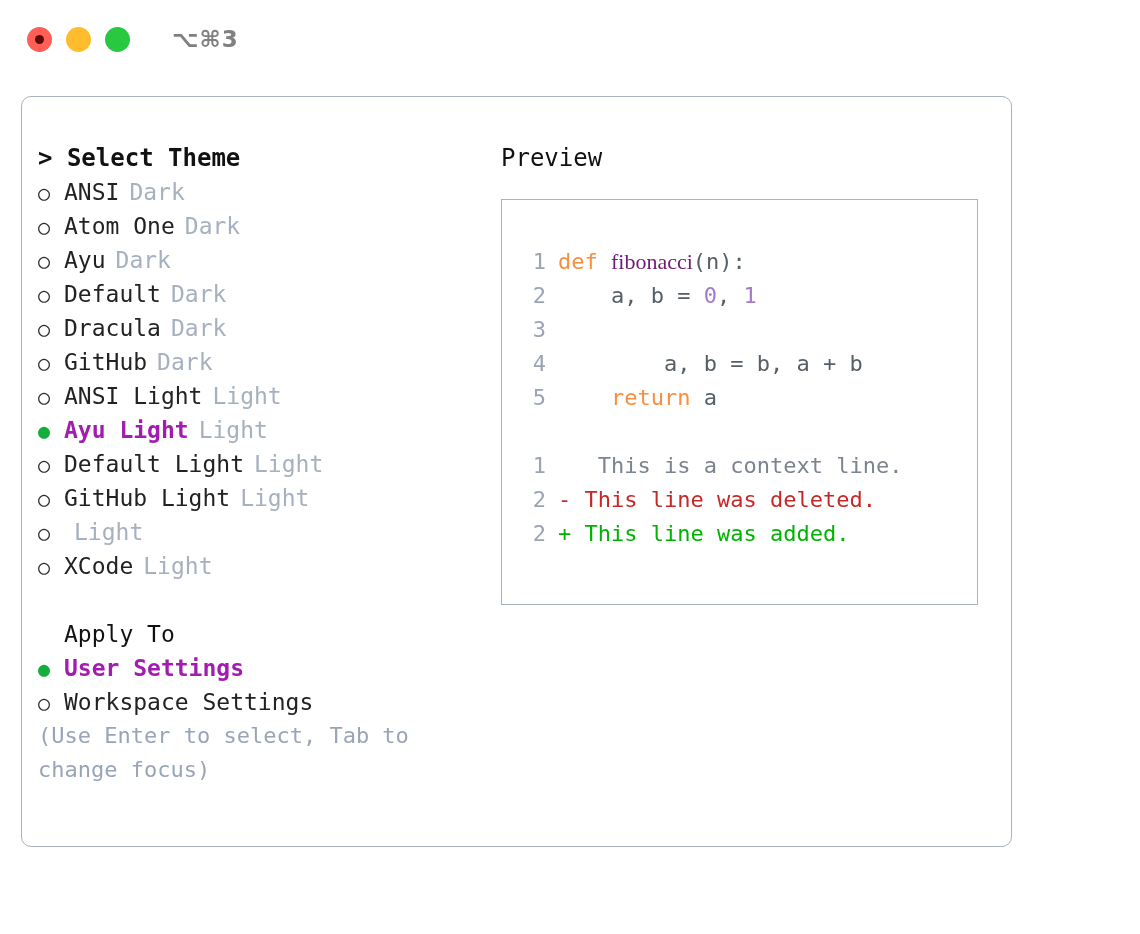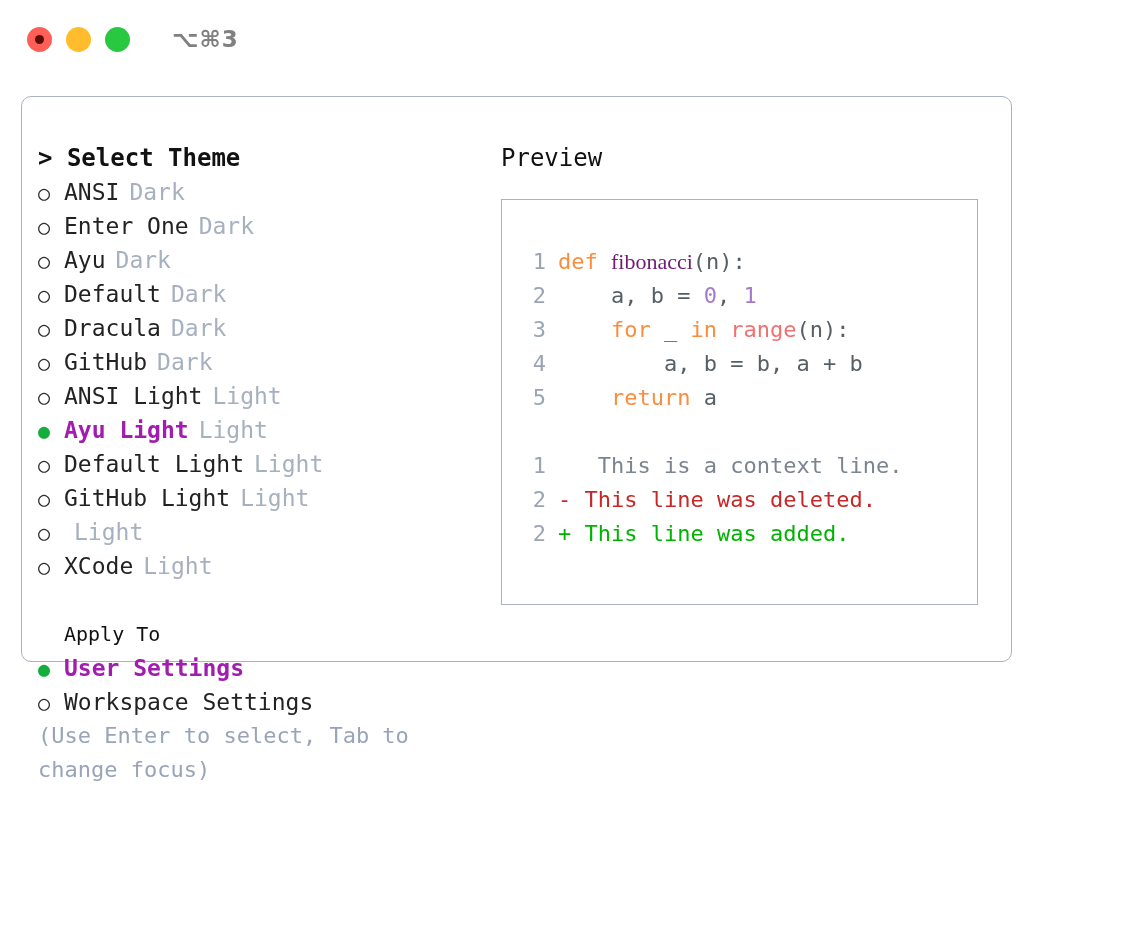--- a/index.html
+++ b/index.html
@@ -69,21 +69,21 @@
     color: #808080;
     letter-spacing: 1px;
   }
 
   
   .panel {
     position: absolute;
     left: 21px;
     top: 96px;
     width: 991px;
-    height: 566px;
+    height: 751px;
     border: 1.6px solid #a8b2c0;
     border-radius: 10px;
     background: #ffffff;
     box-sizing: border-box;
   }
 
   .columns {
     position: absolute;
     left: 0; top: 0;
     width: 100%;
@@ -128,21 +128,21 @@
   .opt-label { color: #222222; }
   .opt-label.sel { color: #a21caf; font-weight: bold; }
   .opt-tag {
     color: #a6b0be;
     margin-left: 10px;
   }
 
   .spacer-block { height: 34px; }
 
   .applyto-head {
-    font-size: 20px;
+    font-size: 23px;
     color: #111111;
     line-height: 34px;
     padding-left: 26px;
     white-space: pre;
   }
 
   .hint {
     font-size: 22px;
     color: #9aa4b8;
     line-height: 34px;
@@ -222,21 +222,21 @@
     <div class="shortcut">⌥⌘3</div>
   </div>
 
   <div class="panel">
     <div class="columns">
 
       <div class="left-col">
         <div class="section-head">&gt; Select Theme</div>
         <div id="theme-list">
             <div class="opt-row"><span class="bullet">○</span><span class="opt-label">ANSI</span><span class="opt-tag">Dark</span></div>
-            <div class="opt-row"><span class="bullet">○</span><span class="opt-label">Enter One</span><span class="opt-tag">Dark</span></div>
+            <div class="opt-row"><span class="bullet">○</span><span class="opt-label">Atom One</span><span class="opt-tag">Dark</span></div>
             <div class="opt-row"><span class="bullet">○</span><span class="opt-label">Ayu</span><span class="opt-tag">Dark</span></div>
             <div class="opt-row"><span class="bullet">○</span><span class="opt-label">Default</span><span class="opt-tag">Dark</span></div>
             <div class="opt-row"><span class="bullet">○</span><span class="opt-label">Dracula</span><span class="opt-tag">Dark</span></div>
             <div class="opt-row"><span class="bullet">○</span><span class="opt-label">GitHub</span><span class="opt-tag">Dark</span></div>
             <div class="opt-row"><span class="bullet">○</span><span class="opt-label">ANSI Light</span><span class="opt-tag">Light</span></div>
             <div class="opt-row"><span class="bullet sel">●</span><span class="opt-label sel">Ayu Light</span><span class="opt-tag">Light</span></div>
             <div class="opt-row"><span class="bullet">○</span><span class="opt-label">Default Light</span><span class="opt-tag">Light</span></div>
             <div class="opt-row"><span class="bullet">○</span><span class="opt-label">GitHub Light</span><span class="opt-tag">Light</span></div>
             <div class="opt-row"><span class="bullet">○</span><span class="opt-tag">Light</span></div>
             <div class="opt-row"><span class="bullet">○</span><span class="opt-label">XCode</span><span class="opt-tag">Light</span></div>
@@ -253,21 +253,21 @@
         <div class="hint">(Use Enter to select, Tab to change focus)</div>
       </div>
 
       <div class="right-col">
         <div class="preview-head">Preview</div>
         <div class="preview-box">
           <div class="code-area">
             <div id="code-lines">
                 <div class="code-line"><span class="lineno">1</span><span class="code-text"><span class="tok-kw">def </span><span class="tok-fn">fibonacci</span><span class="tok-punc">(n):</span></span></div>
                 <div class="code-line"><span class="lineno">2</span><span class="code-text"><span class="tok-def">    a, b = </span><span class="tok-num">0</span><span class="tok-def">, </span><span class="tok-num">1</span></span></div>
-                <div class="code-line"><span class="lineno">3</span><span class="code-text"><span class="tok-kw">    for </span><span class="tok-def">_ </span><span class="tok-kw">in </span><span class="tok-bi">range</span><span class="tok-punc">(n):</span></span></div>
+                <div class="code-line"><span class="lineno">3</span></div>
                 <div class="code-line"><span class="lineno">4</span><span class="code-text"><span class="tok-def">        a, b = b, a + b</span></span></div>
                 <div class="code-line"><span class="lineno">5</span><span class="code-text"><span class="tok-kw">    return </span><span class="tok-def">a</span></span></div>
               </div>
             <div class="blank-line"></div>
             <div id="diff-lines">
                 <div class="code-line"><span class="lineno">1</span><span class="diff-ctx"> </span><span class="code-text diff-ctx">  This is a context line.</span></div>
                 <div class="code-line"><span class="lineno">2</span><span class="diff-del">-</span><span class="code-text diff-del"> This line was deleted.</span></div>
                 <div class="code-line"><span class="lineno">2</span><span class="diff-add">+</span><span class="code-text diff-add"> This line was added.</span></div>
               </div>
           </div>

